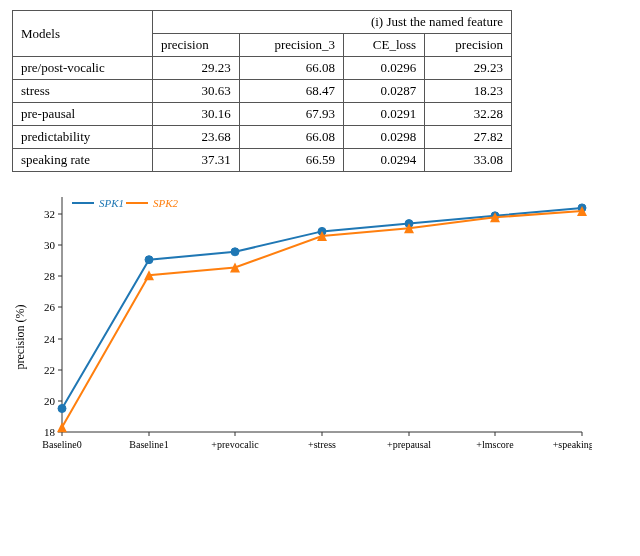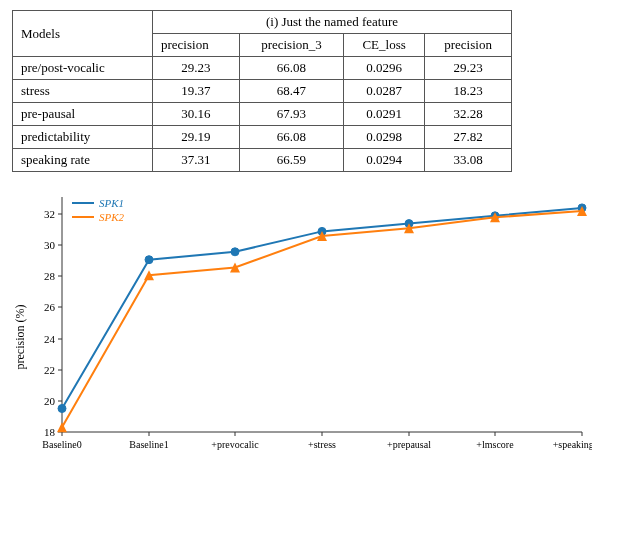--- a/index.html
+++ b/index.html
@@ -28,21 +28,21 @@
 
     table {
       border-collapse: collapse;
       width: 100%;
       font-size: 13px;
     }
 
     table td, table th {
       border: 1px solid #555;
       padding: 3px 8px;
-      text-align: center;
+      text-align: right;
     }
 
     table td:first-child {
       text-align: left;
     }
 
     .header-top td {
       font-weight: normal;
     }
 
@@ -62,21 +62,21 @@
       height: 290px;
       margin: 0 auto;
       position: relative;
     }
 
     .legend {
       position: absolute;
       top: 15px;
       left: 60px;
       display: flex;
-      flex-direction: column;
+      flex-direction: row;
       gap: 2px;
       font-size: 11px;
       font-style: italic;
       text-align: center;
     }
 
     .legend-item {
       display: flex;
       align-items: center;
       gap: 5px;
@@ -108,35 +108,35 @@
       </tr>
       <tr>
         <td>pre/post-vocalic</td>
         <td>29.23</td>
         <td>66.08</td>
         <td>0.0296</td>
         <td>29.23</td>
       </tr>
       <tr>
         <td>stress</td>
-        <td>19.37</td>
+        <td>30.63</td>
         <td>68.47</td>
         <td>0.0287</td>
         <td>18.23</td>
       </tr>
       <tr>
         <td>pre-pausal</td>
         <td>30.16</td>
         <td>67.93</td>
         <td>0.0291</td>
         <td>32.28</td>
       </tr>
       <tr>
         <td>predictability</td>
-        <td>29.19</td>
+        <td>23.68</td>
         <td>66.08</td>
         <td>0.0298</td>
         <td>27.82</td>
       </tr>
       <tr>
         <td>speaking rate</td>
         <td>37.31</td>
         <td>66.59</td>
         <td>0.0294</td>
         <td>33.08</td>

